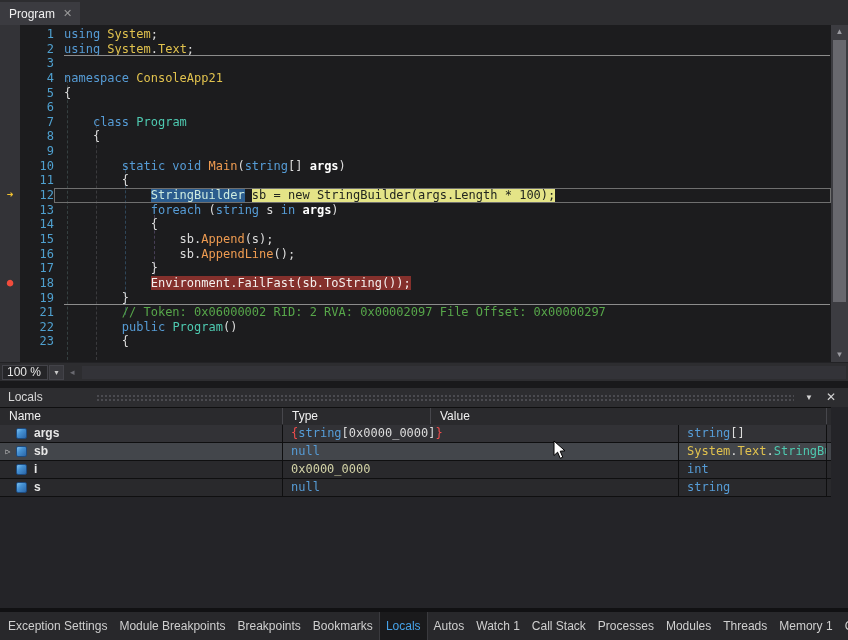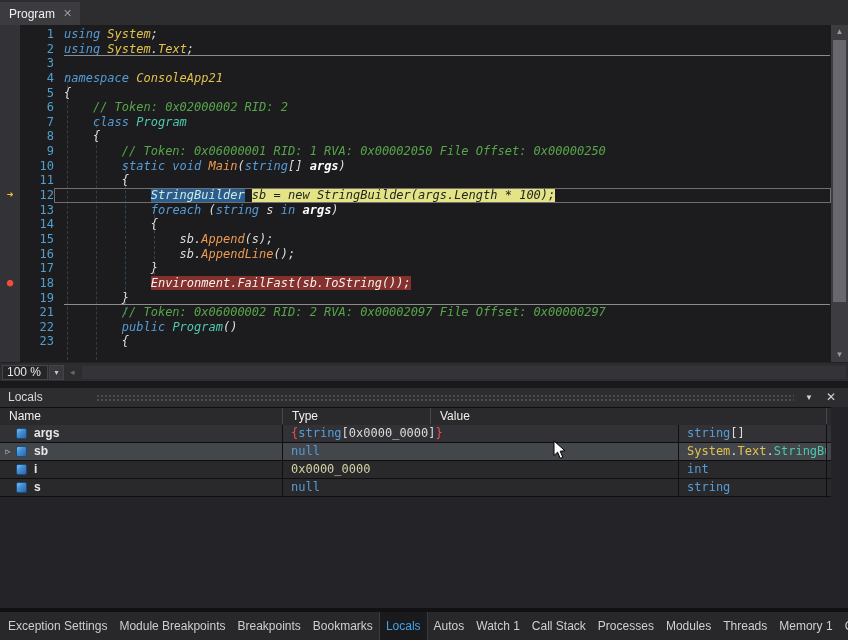--- a/index.html
+++ b/index.html
@@ -18,21 +18,21 @@
   .doc-tab .close { color:#9a9a9a; font-size:11px; cursor:default; }
   
   .editor { position:absolute; left:0; top:25px; width:848px; height:337px; background:#1c1c1e; overflow:hidden; }
   .glyph-margin { position:absolute; left:0; top:0; width:20px; height:337px; background:#333337; }
   .indent-guide { position:absolute; width:0; border-left:1px dashed; opacity:.55; }
   .code-lines { position:absolute; left:0; top:2px; width:831px; }
   .cl { position:relative; display:flex; height:14.65px; line-height:14.65px; width:831px;
         font-family:"DejaVu Sans Mono", monospace; font-size:12px; white-space:pre; }
   .cl .marker { width:20px; text-align:center; flex:none; font-size:11px; line-height:14px; }
   .cl .num { width:34px; flex:none; text-align:right; color:#4fa0cf; padding-right:0; }
-  .cl .code { flex:1; padding-left:10px; color:#dcdcdc;font-style:italic; }
+  .cl .code { flex:1; padding-left:10px; color:#dcdcdc; }
   .cl.boxed .code { outline:1px solid #6f6f6f; outline-offset:-1px; }
   .cl .sep-line { position:absolute; left:64px; right:1px; bottom:0; height:1px; background:#8c8c8c; }
   .tk-kw { color:#569cd6; }
   .tk-ns { color:#e1c24e; }
   .tk-ty { color:#4ec9b0; }
   .tk-me { color:#ee9b51; }
   .tk-cm { color:#57a64a; }
   .tk-pl { color:#dcdcdc; }
   .tk-pa { color:#ffffff; font-weight:bold; }
   .tk-se { background:#2b5c8e; color:#cdebe0; }
@@ -107,24 +107,24 @@
     <div class="indent-guide" style="left:67px; top:50px; height:300px; border-color:#4a5e5e;"></div>
     <div class="indent-guide" style="left:96px; top:95px; height:245px; border-color:#545458;"></div>
     <div class="indent-guide" style="left:125px; top:140px; height:150px; border-color:#3f6a8a;"></div>
     <div class="indent-guide" style="left:154px; top:185px; height:75px; border-color:#6a5a85;"></div>
     <div class="code-lines" id="code-lines">
         <div class="cl"><span class="marker"></span><span class="num">1</span><span class="code"><span class="tk-kw">using </span><span class="tk-ns">System</span><span class="tk-pl">;</span></span></div>
         <div class="cl"><span class="marker"></span><span class="num">2</span><span class="code"><span class="tk-kw">using </span><span class="tk-ns">System</span><span class="tk-pl">.</span><span class="tk-ns">Text</span><span class="tk-pl">;</span></span><div class="sep-line"></div></div>
         <div class="cl"><span class="marker"></span><span class="num">3</span><span class="code"></span></div>
         <div class="cl"><span class="marker"></span><span class="num">4</span><span class="code"><span class="tk-kw">namespace </span><span class="tk-ns">ConsoleApp21</span></span></div>
         <div class="cl"><span class="marker"></span><span class="num">5</span><span class="code"><span class="tk-pl">{</span></span></div>
-        <div class="cl"><span class="marker"></span><span class="num">6</span><span class="code"><span class="tk-pl">    </span><span class="tk-cm">// Token: 0x02000002 RID: 2</span></span></div>
+        <div class="cl"><span class="marker"></span><span class="num">6</span><span class="code"><span class="tk-pl">    </span></span></div>
         <div class="cl"><span class="marker"></span><span class="num">7</span><span class="code"><span class="tk-pl">    </span><span class="tk-kw">class </span><span class="tk-ty">Program</span></span></div>
         <div class="cl"><span class="marker"></span><span class="num">8</span><span class="code"><span class="tk-pl">    </span><span class="tk-pl">{</span></span></div>
-        <div class="cl"><span class="marker"></span><span class="num">9</span><span class="code"><span class="tk-pl">        </span><span class="tk-cm">// Token: 0x06000001 RID: 1 RVA: 0x00002050 File Offset: 0x00000250</span></span></div>
+        <div class="cl"><span class="marker"></span><span class="num">9</span><span class="code"><span class="tk-pl">        </span></span></div>
         <div class="cl"><span class="marker"></span><span class="num">10</span><span class="code"><span class="tk-pl">        </span><span class="tk-kw">static void </span><span class="tk-me">Main</span><span class="tk-pl">(</span><span class="tk-kw">string</span><span class="tk-pl">[] </span><span class="tk-pa">args</span><span class="tk-pl">)</span></span></div>
         <div class="cl"><span class="marker"></span><span class="num">11</span><span class="code"><span class="tk-pl">        </span><span class="tk-pl">{</span></span></div>
         <div class="cl boxed"><span class="marker arrow-glyph">➜</span><span class="num">12</span><span class="code"><span class="tk-pl">            </span><span class="tk-se">StringBuilder</span><span class="tk-pl"> </span><span class="tk-hy">sb = new StringBuilder(args.Length * 100);</span></span></div>
         <div class="cl"><span class="marker"></span><span class="num">13</span><span class="code"><span class="tk-pl">            </span><span class="tk-kw">foreach </span><span class="tk-pl">(</span><span class="tk-kw">string </span><span class="tk-pl">s </span><span class="tk-kw">in </span><span class="tk-pa">args</span><span class="tk-pl">)</span></span></div>
         <div class="cl"><span class="marker"></span><span class="num">14</span><span class="code"><span class="tk-pl">            </span><span class="tk-pl">{</span></span></div>
         <div class="cl"><span class="marker"></span><span class="num">15</span><span class="code"><span class="tk-pl">                </span><span class="tk-pl">sb.</span><span class="tk-me">Append</span><span class="tk-pl">(s);</span></span></div>
         <div class="cl"><span class="marker"></span><span class="num">16</span><span class="code"><span class="tk-pl">                </span><span class="tk-pl">sb.</span><span class="tk-me">AppendLine</span><span class="tk-pl">();</span></span></div>
         <div class="cl"><span class="marker"></span><span class="num">17</span><span class="code"><span class="tk-pl">            </span><span class="tk-pl">}</span></span></div>
         <div class="cl"><span class="marker bp-glyph">●</span><span class="num">18</span><span class="code"><span class="tk-pl">            </span><span class="tk-hr">Environment.FailFast(sb.ToString());</span></span></div>
         <div class="cl"><span class="marker"></span><span class="num">19</span><span class="code"><span class="tk-pl">        </span><span class="tk-pl">}</span></span><div class="sep-line"></div></div>

